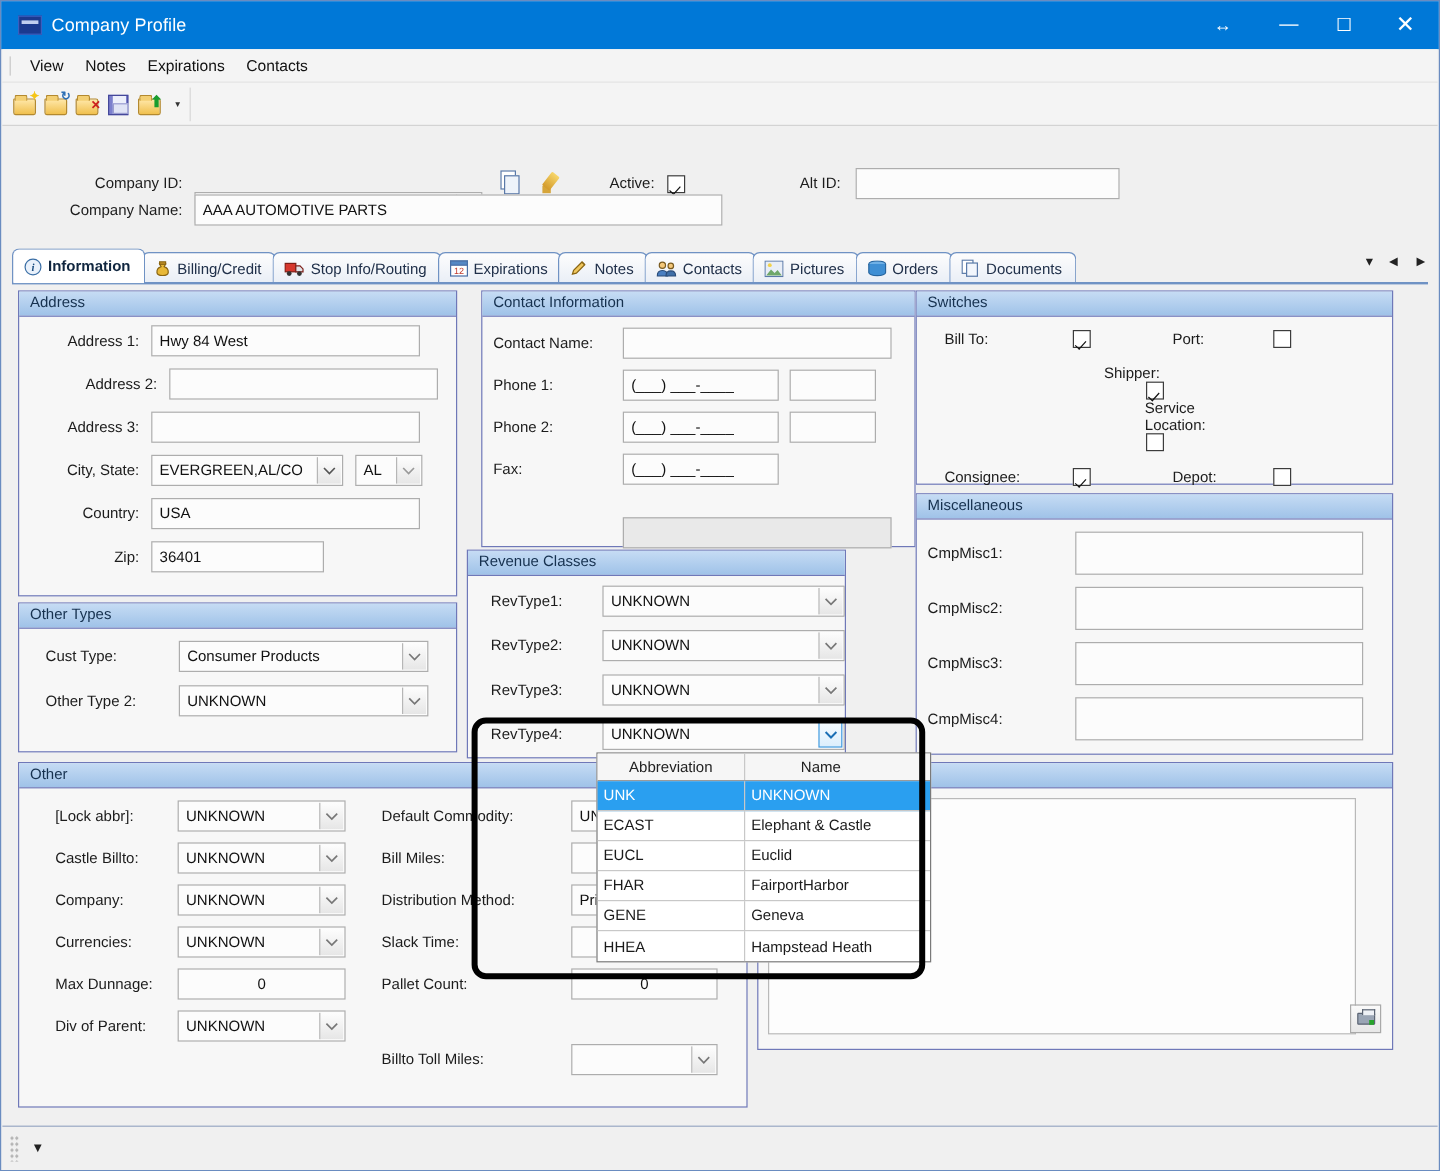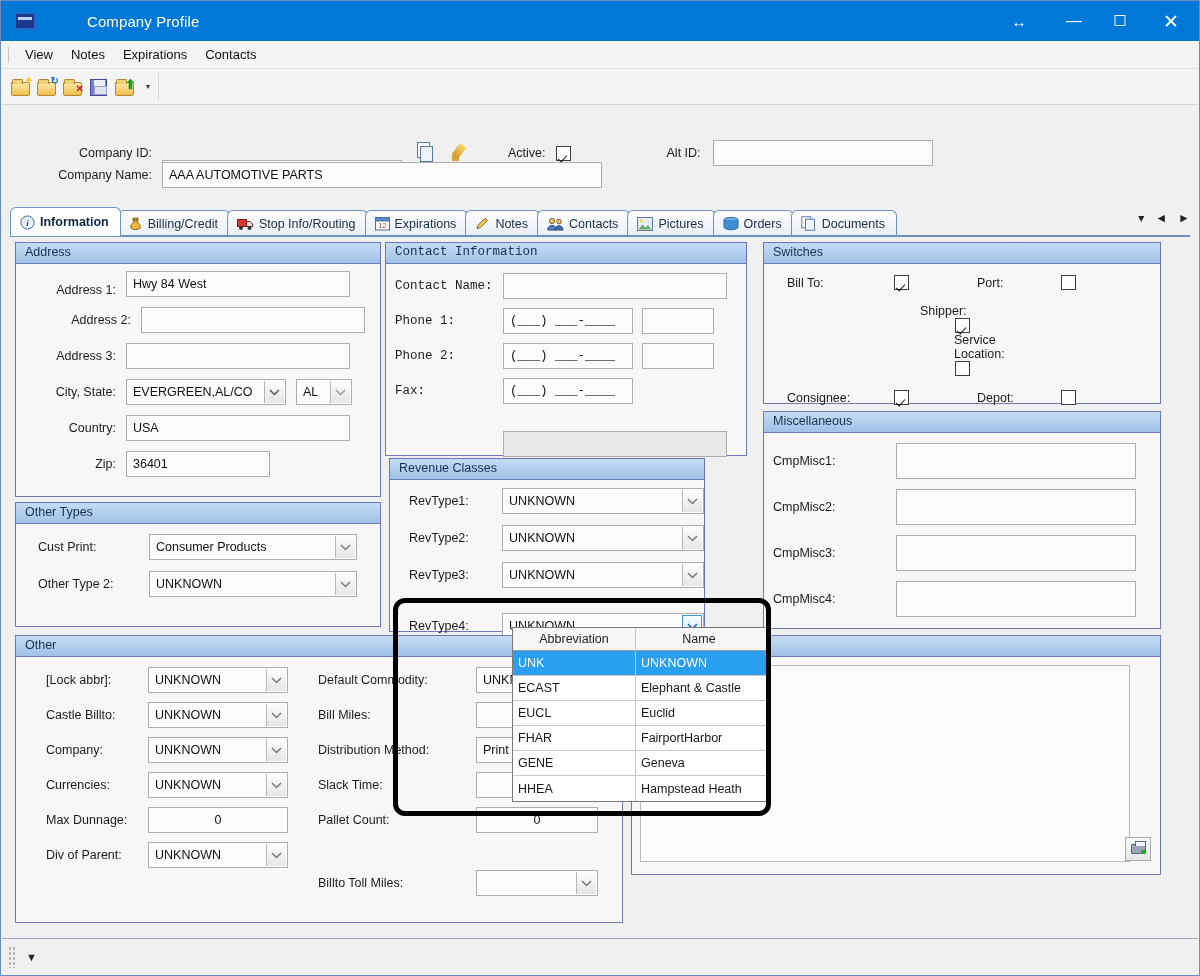--- a/index.html
+++ b/index.html
@@ -15,21 +15,21 @@
   #app {
     position:relative; width:1200px; height:976px;
     border:1px solid #6a8cc0;
     background:#f0f0f0;
   }
 
   
   .titlebar {
     position:absolute; left:0; top:0; width:1198px; height:40px;
     background:#0078d7; color:#ffffff;
-    display:flex; align-items:center;gap:44px;
+    display:flex; align-items:center;
   }
   .title-ico {
     width:20px; height:16px; margin-left:14px; margin-right:8px;
     background:#1b3a8f; border:1px solid #3a5fc0;
     position:relative;
   }
   .title-ico:after{
     content:""; position:absolute; left:2px; top:3px; right:2px; height:3px;
     background:#c0cef0;
   }
@@ -327,21 +327,21 @@
       <span>▾</span>
       <span>◄</span>
       <span>►</span>
     </div>
   </div>
   <div class="tabline"></div>
 
   <div class="grp" style="left:14px; top:241px; width:366px; height:255px;">
     <div class="cap">Address</div>
     <div style="position:absolute; left:0; top:28px; width:100%;">
-      <div class="row" style="margin:0 0 10px 0;align-items:flex-end;">
+      <div class="row" style="margin:0 0 10px 0;">
         <div class="lbl" style="width:110px; text-align:right; padding-right:10px;">Address 1:</div>
         <div class="fld" style="width:224px;">
             <span>Hwy 84 West</span>
           </div>
       </div>
       <div class="row" style="margin:0 0 10px 0;justify-content:center;">
         <div class="lbl" style="width:110px; text-align:right; padding-right:10px;">Address 2:</div>
         <div class="fld" style="width:224px;">
             <span></span>
           </div>
@@ -383,21 +383,21 @@
             <span>36401</span>
           </div>
       </div>
     </div>
   </div>
 
   <div class="grp" style="left:14px; top:501px; width:366px; height:125px;">
     <div class="cap">Other Types</div>
     <div style="position:absolute; left:0; top:31px; width:100%;">
       <div class="row" style="margin-bottom:11px;">
-        <div class="lbl" style="width:133px; text-align:left; padding-left:22px;">Cust Print:</div>
+        <div class="lbl" style="width:133px; text-align:left; padding-left:22px;">Cust Type:</div>
         <div class="fld cbo" style="width:208px;">
           <span>Consumer Products</span>
           <span class="btn">
               <svg width="11" height="7" viewBox="0 0 11 7">
                 <path d="M1 1 L5.5 5.6 L10 1" fill="none" stroke="#777" stroke-width="1.4"></path>
               </svg>
             </span>
         </div>
       </div>
       <div class="row">
@@ -407,21 +407,21 @@
           <span class="btn">
               <svg width="11" height="7" viewBox="0 0 11 7">
                 <path d="M1 1 L5.5 5.6 L10 1" fill="none" stroke="#777" stroke-width="1.4"></path>
               </svg>
             </span>
         </div>
       </div>
     </div>
   </div>
 
-  <div class="grp" style="left:384px; top:241px; width:362px; height:214px;font-family:Liberation Mono, monospace;">
+  <div class="grp" style="left:400px; top:241px; width:362px; height:214px;">
     <div class="cap">Contact Information</div>
     <div style="position:absolute; left:0; top:30px; width:100%;">
       <div class="row" style="margin-bottom:9px;">
         <div class="lbl" style="width:117px; padding-left:9px;">Contact Name:</div>
         <div class="fld" style="width:224px;">
             <span></span>
           </div>
       </div>
       <div class="row" style="margin-bottom:9px;">
         <div class="lbl" style="width:117px; padding-left:9px;">Phone 1:</div>
@@ -474,21 +474,21 @@
         <div class="lbl" style="width:122px; padding-left:19px;">RevType2:</div>
         <div class="fld cbo" style="width:220px;">
           <span>UNKNOWN</span>
           <span class="btn">
               <svg width="11" height="7" viewBox="0 0 11 7">
                 <path d="M1 1 L5.5 5.6 L10 1" fill="none" stroke="#777" stroke-width="1.4"></path>
               </svg>
             </span>
         </div>
       </div>
-      <div class="row" style="margin-bottom:25px;">
+      <div class="row" style="margin-bottom:11px;">
         <div class="lbl" style="width:122px; padding-left:19px;">RevType3:</div>
         <div class="fld cbo" style="width:220px;">
           <span>UNKNOWN</span>
           <span class="btn">
               <svg width="11" height="7" viewBox="0 0 11 7">
                 <path d="M1 1 L5.5 5.6 L10 1" fill="none" stroke="#777" stroke-width="1.4"></path>
               </svg>
             </span>
         </div>
       </div>
@@ -689,21 +689,21 @@
   </div>
 
   <div class="grp" style="left:630px; top:634px; width:530px; height:240px;">
     <div class="cap"></div>
     <div class="inner-white" style="position:absolute; left:8px; top:29px; width:490px; height:197px;"></div>
     <div class="printbtn" style="position:absolute; right:9px; bottom:13px;">
       <div class="pr-body"></div>
     </div>
   </div>
 
-  <div class="ddpop" style="left:511px; top:626px; width:255px;">
+  <div class="ddpop" style="left:496px; top:626px; width:279px;">
     <div class="ddhead">
       <div class="ddcol1">Abbreviation</div>
       <div class="ddcol2">Name</div>
     </div>
     <div class="ddrow sel">
       <div class="ddcol1">UNK</div>
       <div class="ddcol2">UNKNOWN</div>
     </div>
     <div class="ddrow">
       <div class="ddcol1">ECAST</div>

